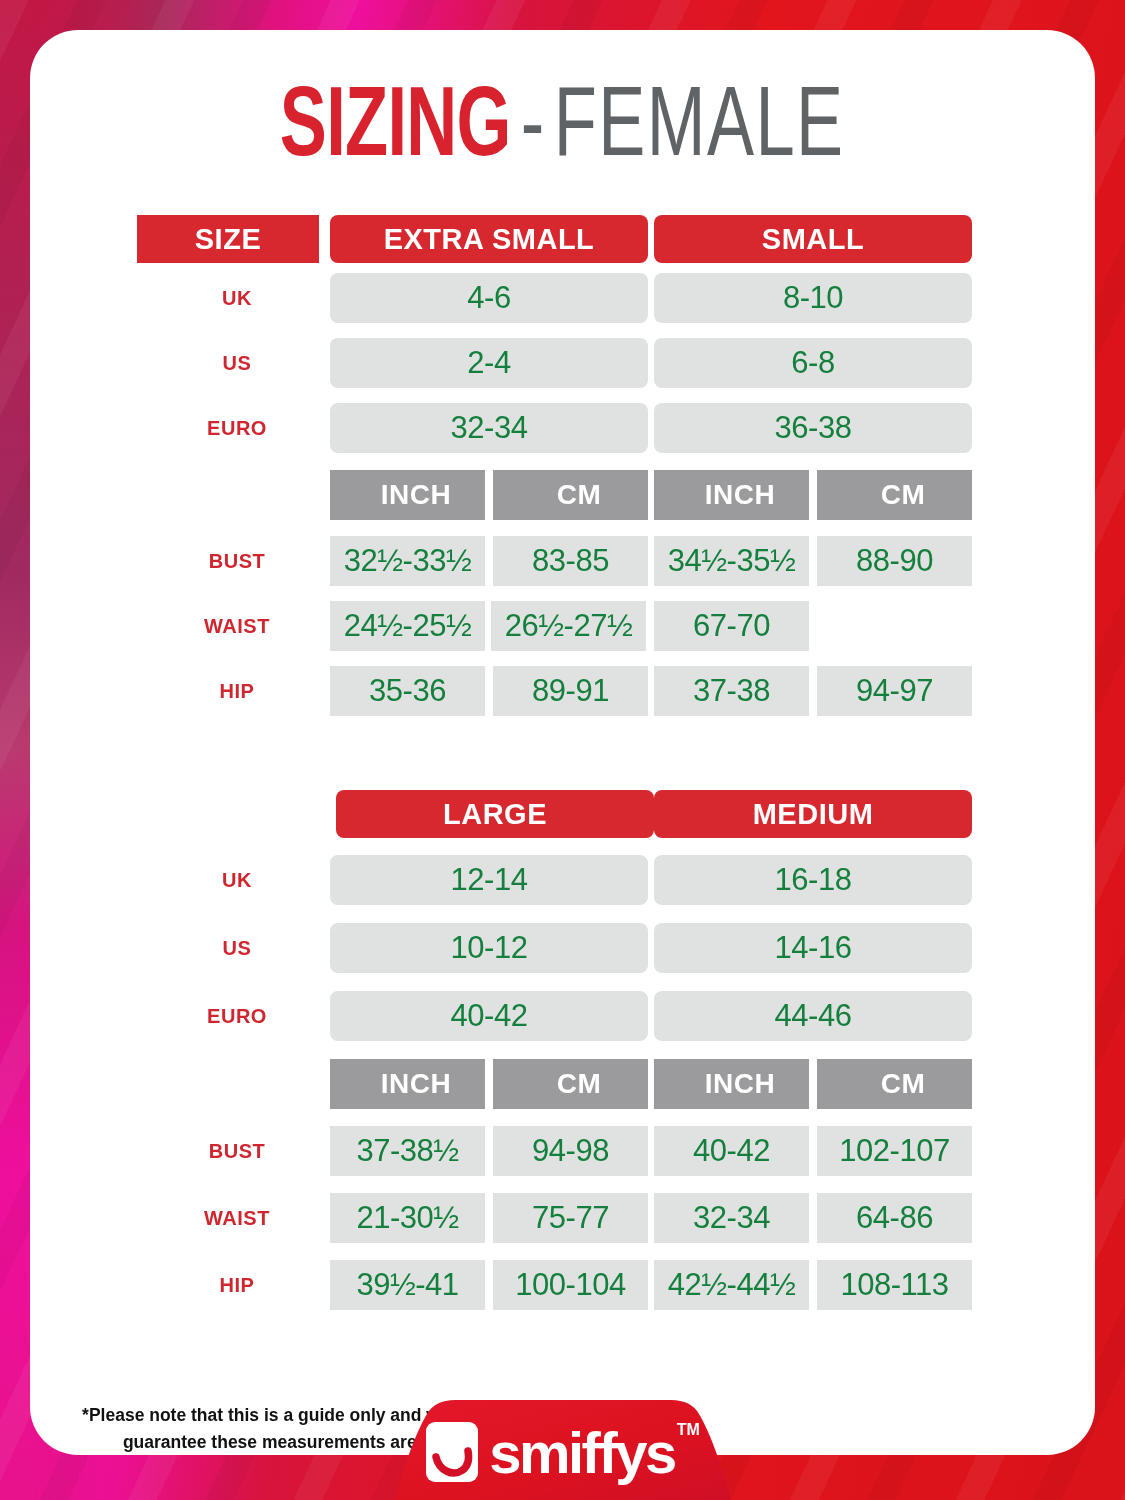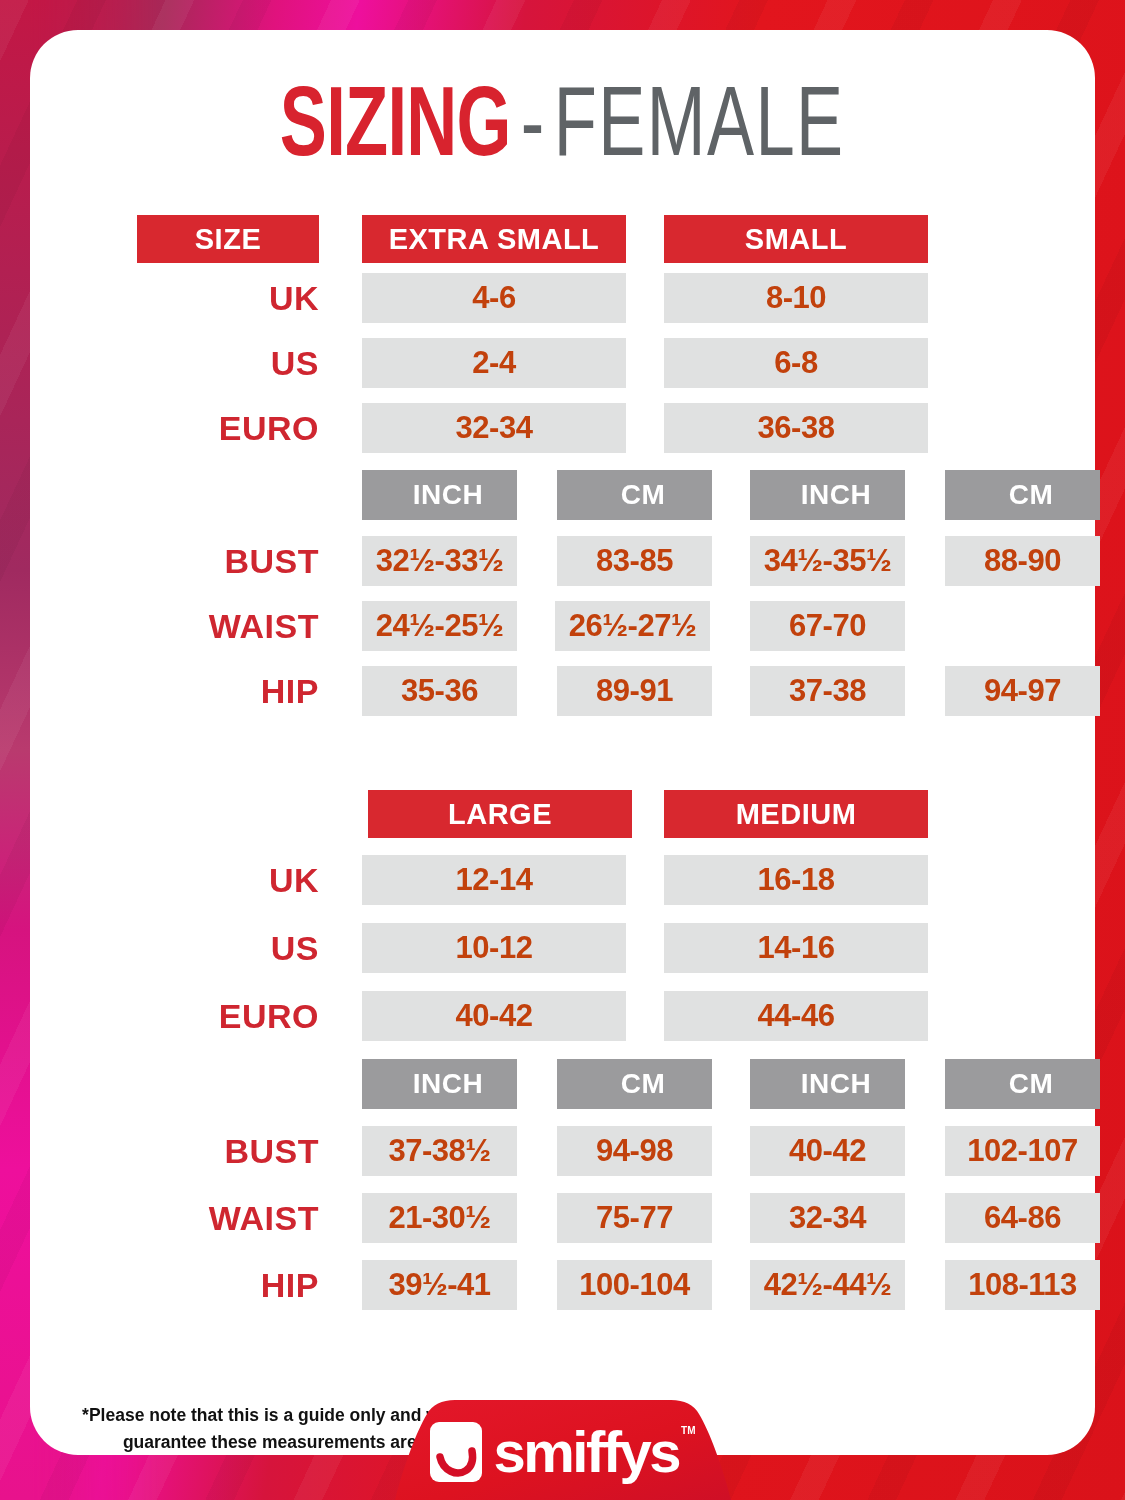--- a/index.html
+++ b/index.html
@@ -16,43 +16,43 @@
 
   .title{position:absolute;left:0;right:0;top:72px;text-align:center;white-space:nowrap;}
   .title-inner{display:inline-block;transform:scaleX(.72);transform-origin:50% 50%;
     font-size:98px;line-height:1.0;letter-spacing:-1px;}
   .title-main{color:#d8232e;font-weight:800;}
   .title-dash{color:#5f6366;font-weight:400;padding:0 14px;}
   .title-sub{color:#5f6366;font-weight:300;letter-spacing:2px;}
 
   .table{position:absolute;left:137px;width:835px;}
   .t1{top:215px;} .t2{top:790px;}
-  .row{display:flex;gap:32px;}
+  .row{display:flex;}
   .cell{height:50px;line-height:50px;text-align:center;box-sizing:border-box;}
   .hdr-row .cell{height:48px;line-height:48px;}
   .label-cell{width:182px;margin-right:11px;flex:none;}
-  .group{width:264px;flex:none;}
+  .group{width:318px;flex:none;border-radius:8px;}
   .sub{width:155px;flex:none;}
   .ml6{margin-left:6px;} .ml8{margin-left:8px;}
   .red-hdr{background:#d8282f;color:#fff;font-weight:700;font-size:29px;letter-spacing:.5px;}
   .unit{background:#9b9b9d;color:#fff;font-weight:700;font-size:28px;letter-spacing:.5px;padding-left:17px;}
-  .val{background:#e0e1e1;color:#c2410c;font-weight:700;font-size:31px;letter-spacing:-.5px;}
-  .row-label{color:#cf2630;font-weight:700;font-size:34px;text-align:right;padding-left:18px;letter-spacing:.5px;}
+  .val{background:#e0e1e1;color:#15803d;font-weight:400;font-size:31px;letter-spacing:-.5px;}
+  .row-label{color:#cf2630;font-weight:700;font-size:20px;text-align:center;padding-left:18px;letter-spacing:.5px;}
   .mb10{margin-bottom:10px;} .mb15{margin-bottom:15px;} .mb16{margin-bottom:16px;}
   .mb17{margin-bottom:17px;} .mb18{margin-bottom:18px;}
 
   .note{position:absolute;left:62px;top:1402px;width:470px;text-align:center;
     color:#111;font-weight:700;font-size:17.5px;line-height:1.55;}
 
   .logo-tab{position:absolute;left:50%;margin-left:-170px;bottom:0;width:340px;height:110px;}
   .logo-tab svg.tab-shape{position:absolute;inset:0;}
   .logo-content{position:absolute;inset:0;display:flex;align-items:center;justify-content:center;padding-top:14px;}
   .logo-icon{margin-right:10px;}
   .logo-word{color:#fff;font-weight:700;font-size:58px;letter-spacing:-2.5px;line-height:1;}
-  .logo-tm{color:#fff;font-weight:700;font-size:10px;vertical-align:38px;letter-spacing:0;margin-left:2px;}
+  .logo-tm{color:#fff;font-weight:700;font-size:16px;vertical-align:38px;letter-spacing:0;margin-left:2px;}
 </style>
 </head>
 <body>
 
 <div class="page">
   <div class="bg-left"></div>
   <div class="bg-streaks"></div>
 
   <div class="card"></div>
 

